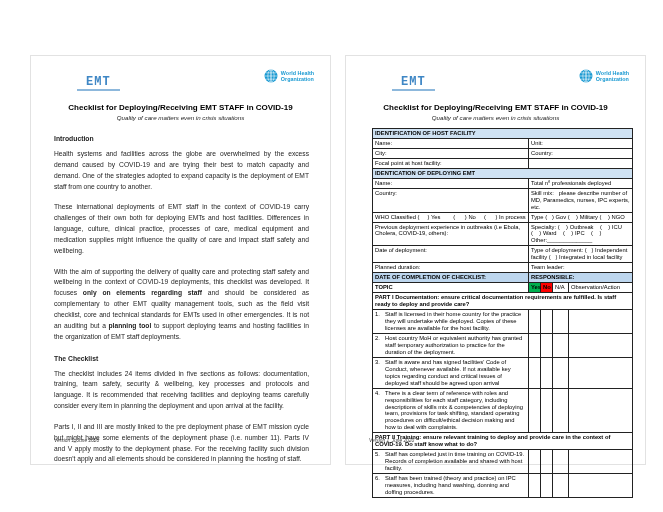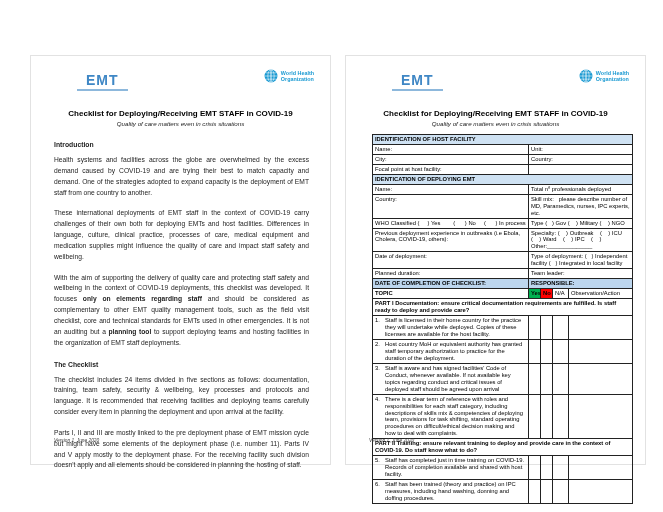--- a/index.html
+++ b/index.html
@@ -21,29 +21,29 @@
   .page-right { left: 345px; }
 
   
   .page-header { position: relative; height: 34px; margin-top: 11px; }
   .emt-logo {
     position: absolute; left: 46px; top: 4px;
     border-bottom: 2px solid #8db8dc;
     padding: 0 9px 0 9px;
   }
   .emt-logo .emt-text {
-    font-weight: bold; font-size: 14px; letter-spacing: 1px;
+    font-weight: bold; font-size: 12px; letter-spacing: 1px;
     color: #3f87c5;
-    font-family: Liberation Sans, sans-serif;
+    font-family: Liberation Mono, monospace;
   }
   .who-logo { position: absolute; right: 16px; top: 2px; display: flex; align-items: center; gap: 3px; }
   .who-emblem { width: 14px; height: 14px; flex: 0 0 auto; }
   .who-text { font-size: 5.4px; font-weight: bold; color: #1b9ad2; line-height: 1.15; }
 
-  .doc-title { text-align: center; font-weight: bold; font-size: 8px; margin-top: 8px; color:#000; }
+  .doc-title { text-align: center; font-weight: bold; font-size: 8px; margin-top: 2px; color:#000; }
   .doc-subtitle { text-align: center; font-style: italic; font-size: 6.2px; margin-top: 2px; color:#222; }
 
   
   .body-text { margin: 12px 21px 0 23px; font-size: 6.7px; line-height: 1.62; text-align: justify; color:#1d1d1d; }
   .section-heading { font-weight: bold; font-size: 6.8px; margin: 9px 0 5px 0; text-align: left; }
   .body-text p { margin-bottom: 10px; }
   .b { font-weight: bold; }
 
   .page-footer {
     position: absolute; left: 23px; bottom: 21px;

